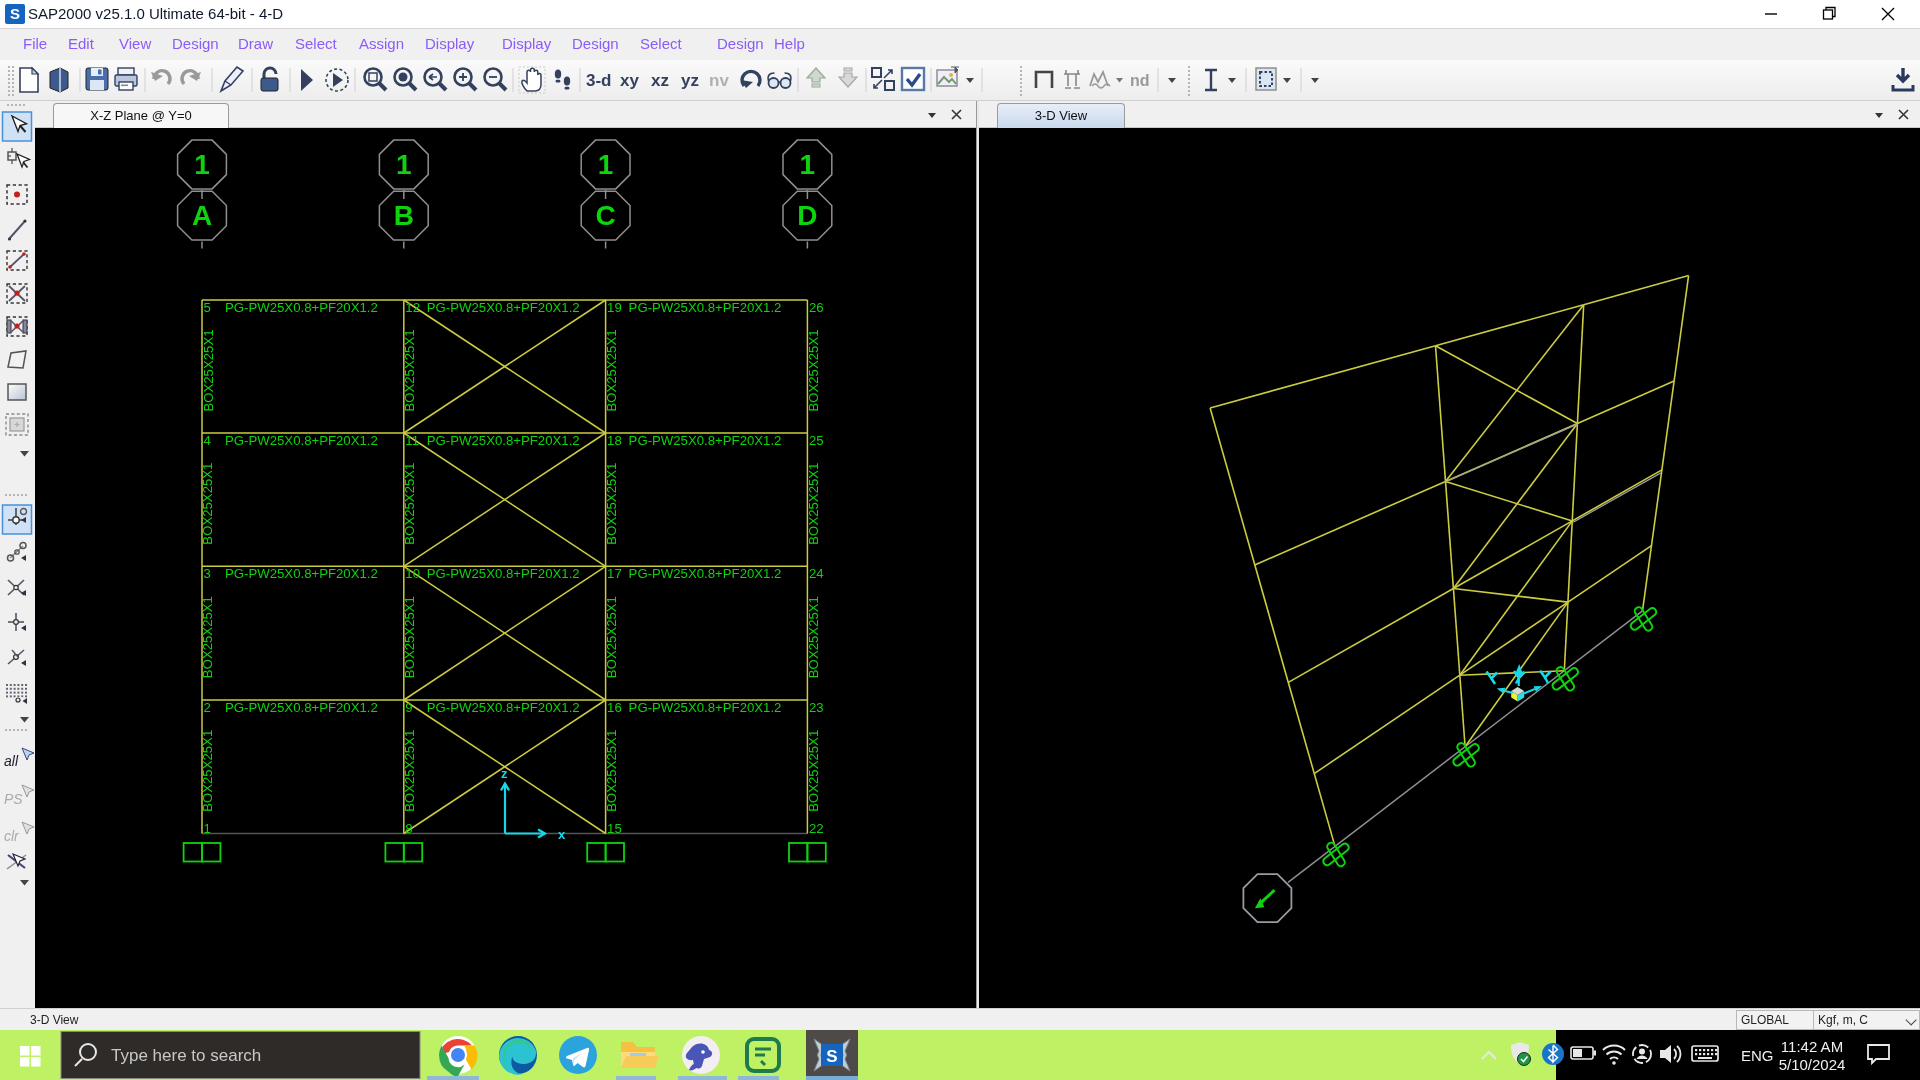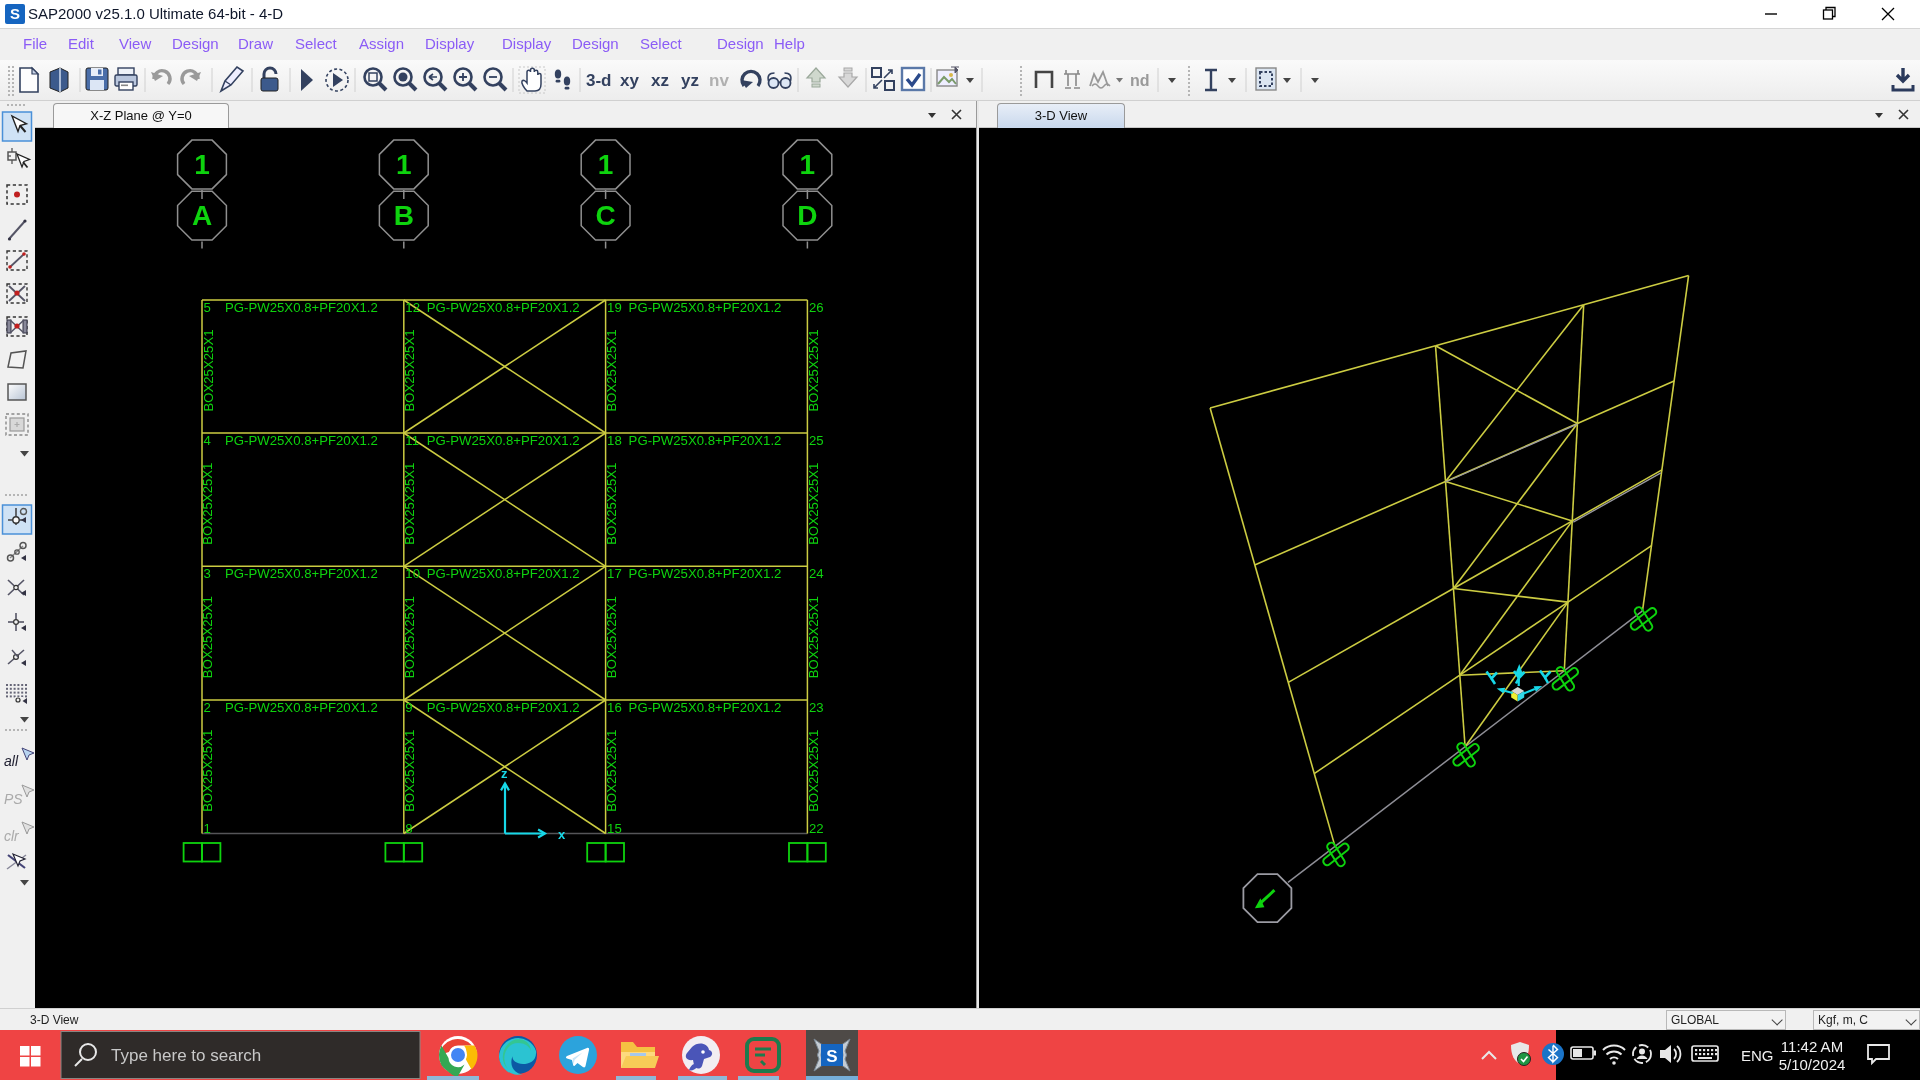--- a/index.html
+++ b/index.html
@@ -7,21 +7,21 @@
 .titlebar .ttl{position:absolute;left:28px;top:5px;font-size:15px;color:#0f172a}
 .menubar{position:absolute;left:0;top:29px;width:1920px;height:31px;background:#f0f0f0;font-size:15px;color:#8b5cf6}
 .menubar span{position:absolute;top:6px}
 .toolbar{position:absolute;left:0;top:60px;width:1920px;height:41px;background:linear-gradient(#fafafa,#ededed);border-bottom:1px solid #d0d0d0}
 .lt{position:absolute;left:0;top:101px;width:58px;height:907px;background:#f0f0f0;border-right:1px solid #d8d8d8}
 .win{position:absolute;background:#f0f0f0}
 .whdr{position:absolute;left:0;top:0;width:100%;height:27px;background:#f0f0f0;border-bottom:1px solid #c8c8c8}
 .tab{position:absolute;top:2px;height:34px;border:1px solid #9a9a9a;border-bottom:none;border-radius:4px 4px 0 0;font-size:13px;color:#111;text-align:center}
 .canvas{position:absolute;background:#000}
 .statusbar{position:absolute;left:0;top:1008px;width:1920px;height:22px;background:#f0f0f0;border-top:1px solid #d0d0d0;font-size:12px;color:#222}
-.taskbar{position:absolute;left:0;top:1030px;width:1556px;height:50px;background:#ef4444}
+.taskbar{position:absolute;left:0;top:1030px;width:1556px;height:50px;background:#bef264}
 .combo{position:absolute;top:1px;height:20px;background:#f2f2f2;border:1px solid #b8b8b8;font-size:12px;color:#222;padding:2px 4px}
 .combo:after{content:"";position:absolute;right:6px;top:7px;width:7px;height:7px;border-right:1.5px solid #444;border-bottom:1.5px solid #444;transform:rotate(45deg) translateY(-3px)}
 svg{position:absolute;left:0;top:0}
 </style></head>
 <body>
 
 <div class="titlebar">
   <div class="appico">S</div>
   <div class="ttl">SAP2000 v25.1.0 Ultimate 64-bit - 4-D</div>
   <svg width="1920" height="29">
@@ -609,21 +609,21 @@
 <path d="M535.0 543.0 L540.0 550.0 L545.5 544.0" fill="none" stroke="#17d8e8" stroke-width="2.6"></path>
         <line x1="540.0" y1="550.0" x2="537.0" y2="555.5" stroke="#17d8e8" stroke-width="2.6"></line>
 <path d="M561.0 542.5 L566.0 549.5 L571.5 543.5" fill="none" stroke="#17d8e8" stroke-width="2.6"></path>
         <line x1="566.0" y1="549.5" x2="569.0" y2="555.0" stroke="#17d8e8" stroke-width="2.6"></line>
       </svg>
   </div>
 </div>
 
 <div class="statusbar">
   <span style="position:absolute;left:30px;top:4px">3-D View</span>
-  <div class="combo" style="left:1666px;width:120px">GLOBAL</div>
+  <div class="combo" style="left:1736px;width:120px">GLOBAL</div>
   <div class="combo" style="left:1813px;width:107px">Kgf, m, C</div>
 </div>
 
 <div class="taskbar">
   <svg width="1920" height="50">
 
     <g fill="#fff">
         <rect x="20" y="16" width="9.5" height="9.5"></rect>
         <rect x="31" y="16" width="9.5" height="9.5"></rect>
         <rect x="20" y="27" width="9.5" height="9.5"></rect>

